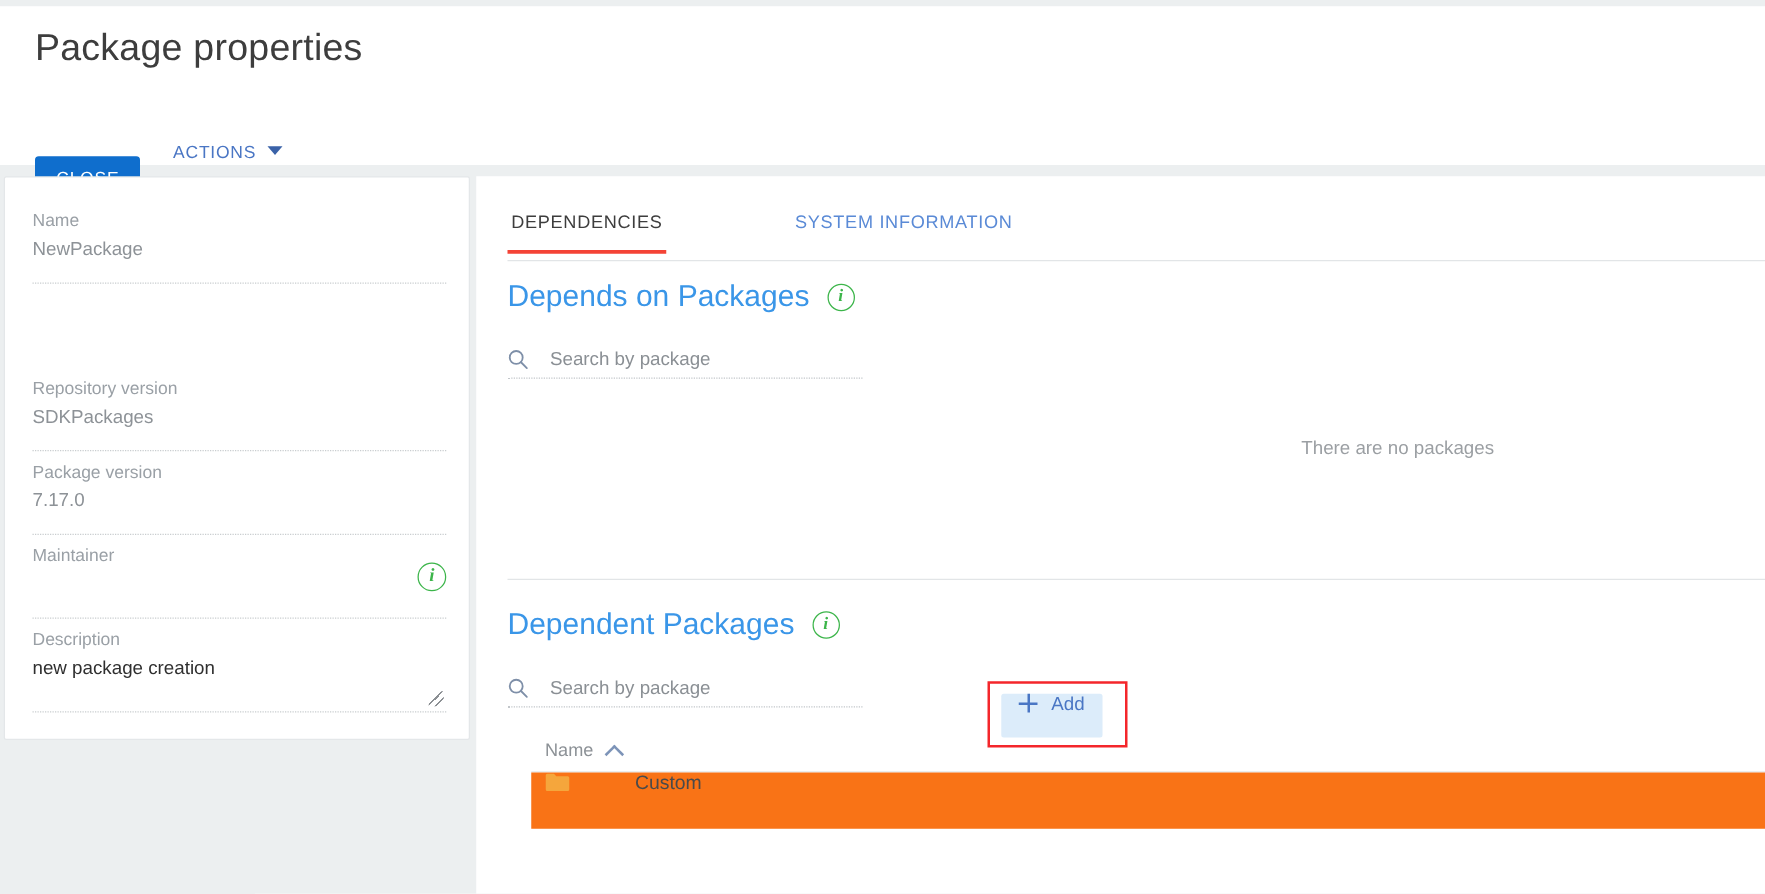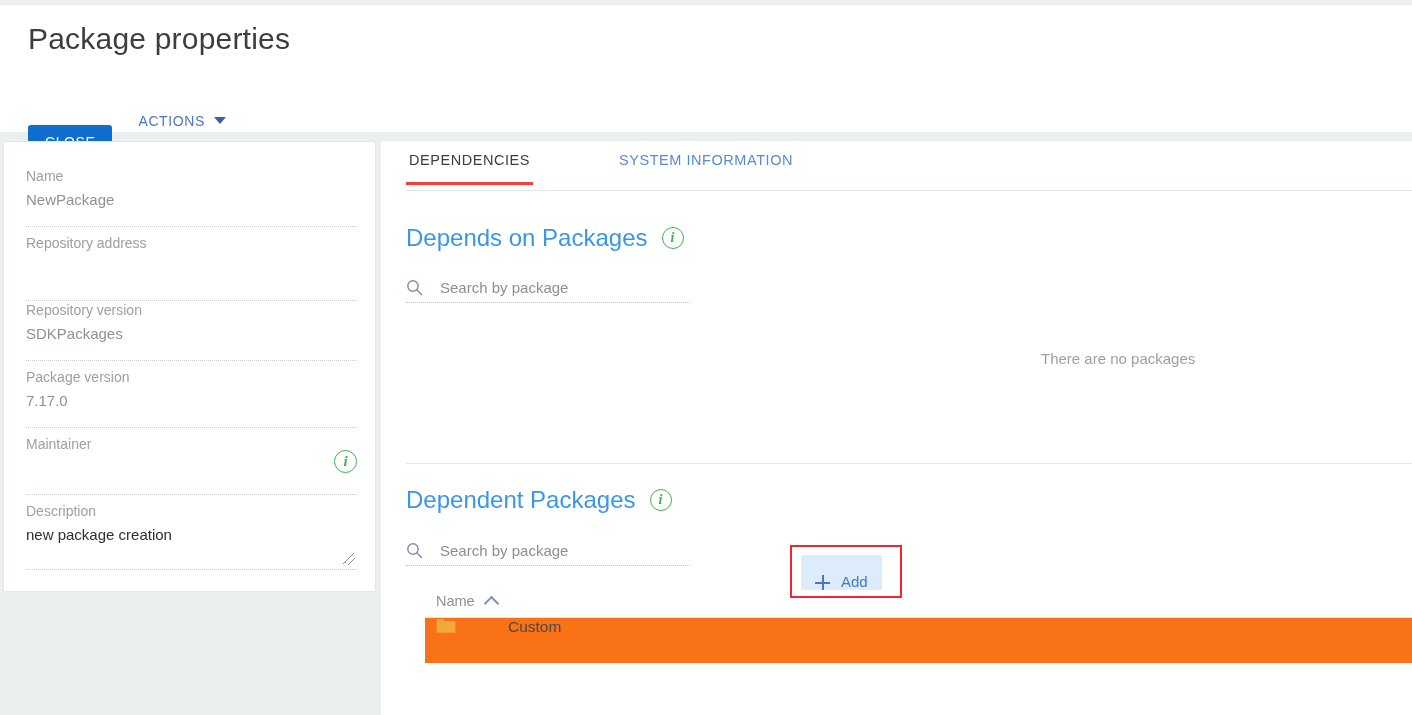--- a/index.html
+++ b/index.html
@@ -161,26 +161,27 @@
     left: 381px;
     top: 141px;
     width: 1031px;
     height: 574px;
     background: #ffffff;
     box-sizing: border-box;
   }
   .tabs {
     position: absolute;
     left: 25px;
-    top: 4px;
+    top: 22px;
     width: 1006px;
     height: 45px;
     border-bottom: 1px solid #e2e5e7;
     display: flex;
     align-items: flex-start;
+    gap: 17px;
   }
   .tab {
     font-size: 14.5px;
     letter-spacing: 0.55px;
     padding: 7px 3px 14px 3px;
     cursor: pointer;
     color: #5a8ad6;
     background: transparent;
     border: none;
     border-bottom: 3px solid transparent;
@@ -260,21 +261,21 @@
   .btn-add {
     background: #dcecfa;
     border: none;
     border-radius: 2px;
     color: #4a76c4;
     font-family: "Liberation Sans", sans-serif;
     font-size: 15px;
     height: 35px;
     padding: 0 14px;
     display: flex;
-    align-items: flex-end;
+    align-items: flex-start;
     cursor: pointer;
     white-space: nowrap;
   }
   .plus-icon {
     display: inline-block;
     position: relative;
     width: 15px;
     height: 15px;
     margin-right: 11px;
   }
@@ -370,24 +371,20 @@
     </div>
   </div>
 
   <div class="sidebar">
 
     <div class="field" style="top:24px;height:60px;">
       <span class="field-label">Name</span>
       <span class="field-value">NewPackage</span>
     </div>
 
-    <div class="field" style="top:91px;height:67px;">
-      <span class="field-label">Repository address</span>
-      <span class="field-value"></span>
-    </div>
 
     <div class="field" style="top:158px;height:60px;">
       <span class="field-label">Repository version</span>
       <span class="field-value">SDKPackages</span>
     </div>
 
     <div class="field" style="top:225px;height:60px;">
       <span class="field-label">Package version</span>
       <span class="field-value">7.17.0</span>
     </div>

